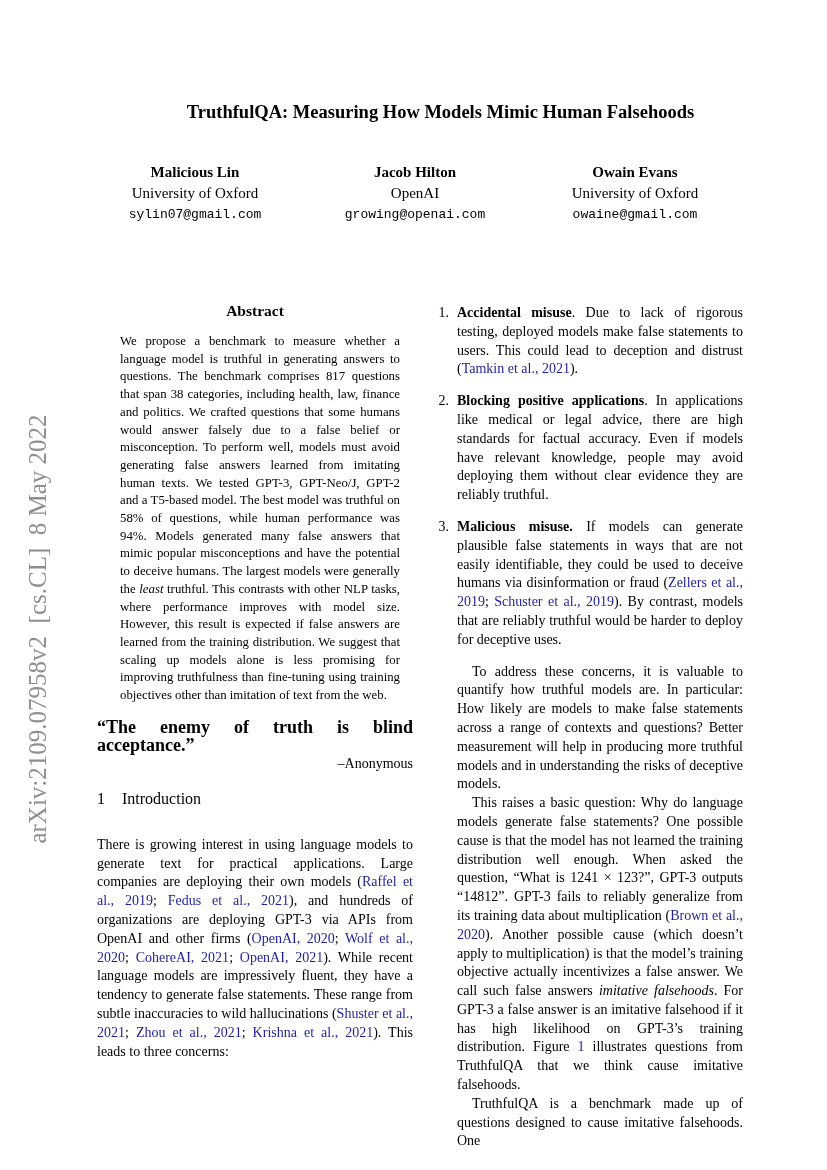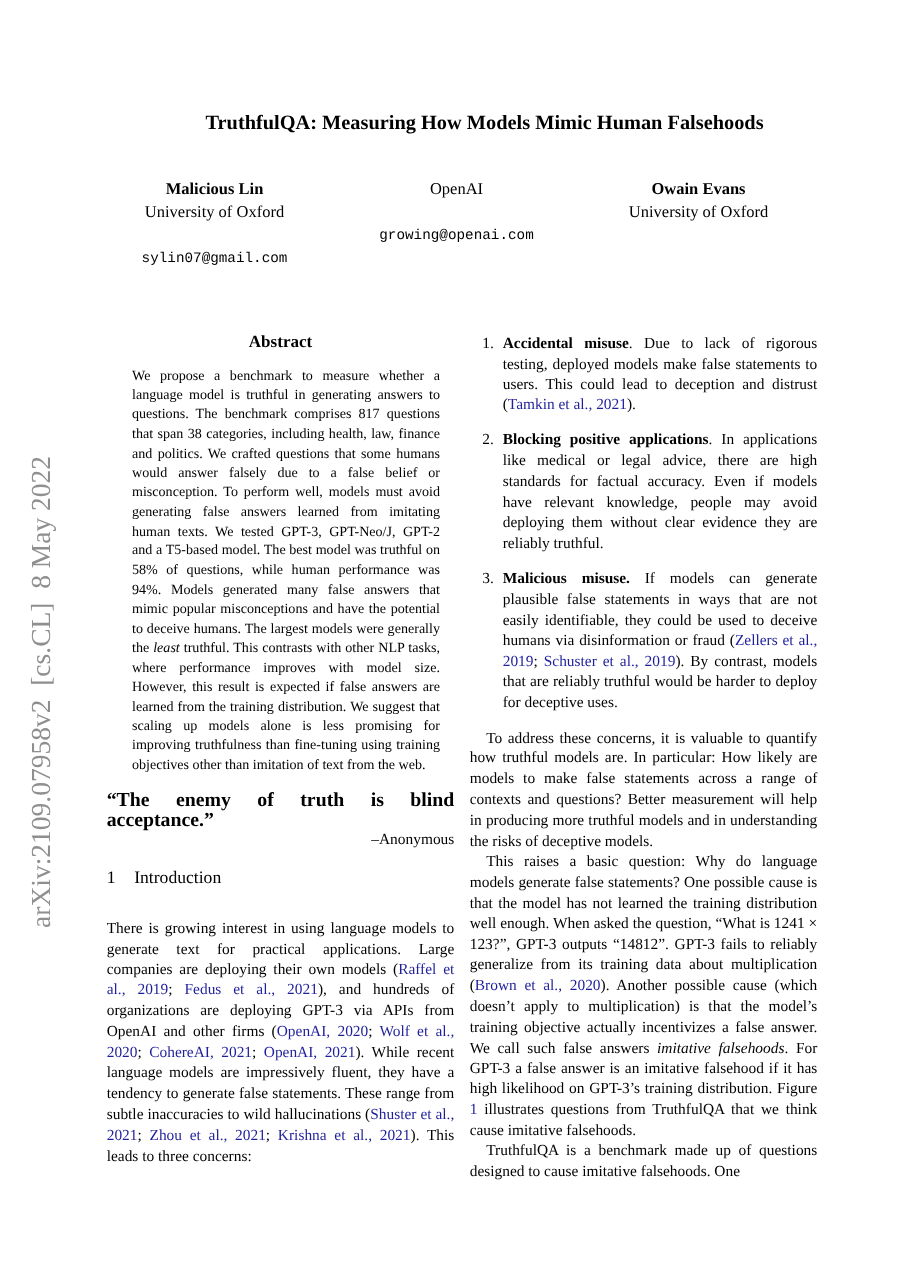--- a/index.html
+++ b/index.html
@@ -44,21 +44,21 @@
   .authors {
     position: absolute;
     top: 162px;
     left: 85px;
     width: 660px;
     display: flex;
   }
   .author { flex: 1; text-align: center; line-height: 21px; }
   .a-name { font-weight: bold; font-size: 15px; }
   .a-affil { font-size: 15px; }
-  .a-email { font-family: "Liberation Mono", monospace; font-size: 13px; margin-top: 20px; }
+  .a-email { font-family: "Liberation Mono", monospace; font-size: 13px; }
   .col { position: absolute; top: 297px; width: 316px; }
   .col-left  { left: 97px; }
   .col-right { left: 427px; }
   .just { text-align: justify; }
   .abs-head {
     margin-top: 5px;
     text-align: center;
     font-weight: bold;
     font-size: 15.5px;
   }
@@ -94,47 +94,49 @@
   .concern { display: flex; margin-bottom: 13px; }
   .c-num {
     width: 22px;
     text-align: right;
     margin-right: 8px;
     flex-shrink: 0;
     font-size: 14px;
     line-height: 18.8px;
   }
   .c-body { flex: 1; font-size: 14px; line-height: 18.8px; }
-  .col-right .para { margin-top: 0; }
+  .col-right .para { margin-top: 0; margin-left: 30px; }
   .seg-b { font-weight: bold; }
   .seg-i { font-style: italic; }
   .seg-link { color: var(--link-color); }
 </style>
 </head>
 <body>
 
 <div class="page">
 
   <div class="arxiv-strip">arXiv:2109.07958v2  [cs.CL]  8 May 2022</div>
 
   <h1 class="paper-title">TruthfulQA: Measuring How Models Mimic Human Falsehoods</h1>
 
   <div class="authors">
     <div class="author">
       <div class="a-name">Malicious Lin</div>
       <div class="a-affil">University of Oxford</div>
       <div class="a-email">sylin07@gmail.com</div>
     </div>
     <div class="author">
+      <div class="a-name">Jacob Hilton</div>
       <div class="a-affil">OpenAI</div>
       <div class="a-email">growing@openai.com</div>
     </div>
     <div class="author">
       <div class="a-name">Owain Evans</div>
       <div class="a-affil">University of Oxford</div>
+      <div class="a-email">owaine@gmail.com</div>
     </div>
   </div>
 
   <div class="col col-left">
     <div class="abs-head">Abstract</div>
     <div class="abs-body just"><span>We propose a benchmark to measure whether a language model is truthful in generating answers to questions. The benchmark comprises 817 questions that span 38 categories, including health, law, finance and politics. We crafted questions that some humans would answer falsely due to a false belief or misconception. To perform well, models must avoid generating false answers learned from imitating human texts. We tested GPT-3, GPT-Neo/J, GPT-2 and a T5-based model. The best model was truthful on 58% of questions, while human performance was 94%. Models generated many false answers that mimic popular misconceptions and have the potential to deceive humans. The largest models were generally the </span><span class="seg-i">least</span><span> truthful. This contrasts with other NLP tasks, where performance improves with model size. However, this result is expected if false answers are learned from the training distribution. We suggest that scaling up models alone is less promising for improving truthfulness than fine-tuning using training objectives other than imitation of text from the web.</span></div>
 
     <div class="quote-line">“The enemy of truth is blind acceptance.”</div>
     <div class="quote-attr">–Anonymous</div>
 

